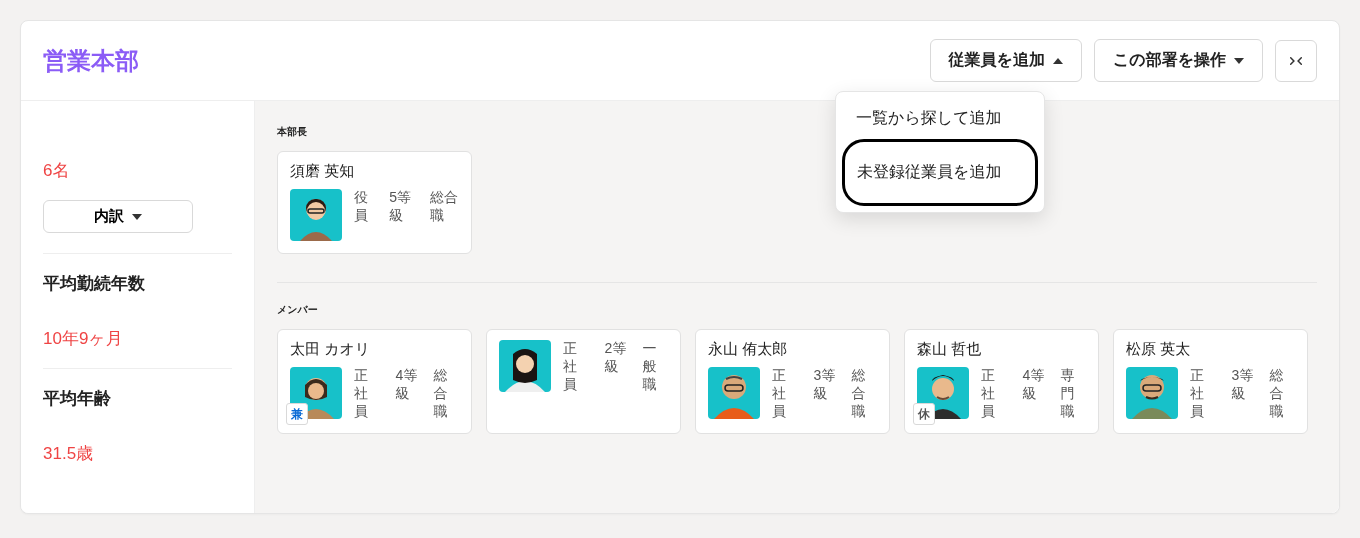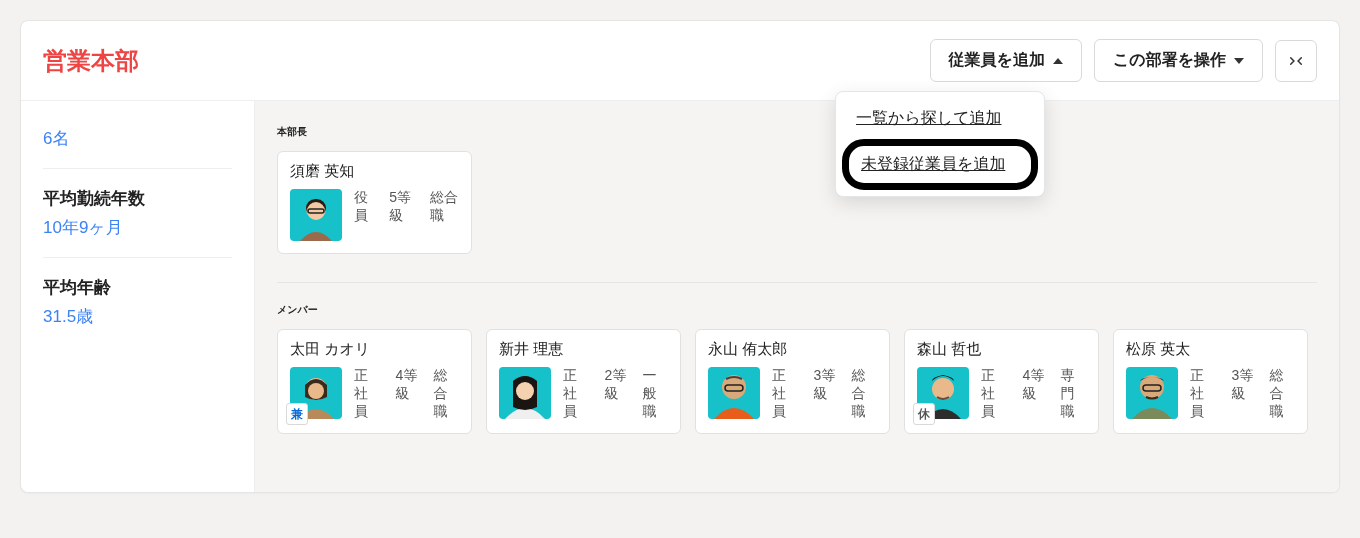--- a/index.html
+++ b/index.html
@@ -20,21 +20,21 @@
   
   .header {
     display: flex;
     align-items: center;
     padding: 18px 22px;
     border-bottom: 1px solid #eee;
   }
   .header-title {
     font-size: 24px;
     font-weight: 600;
-    color: #ef4444;
+    color: #8b5cf6;
     flex: 1;
   }
   .header-actions { display: flex; gap: 12px; align-items: center; position: relative; }
   .btn {
     display: inline-flex;
     align-items: center;
     gap: 8px;
     background: #fff;
     border: 1px solid #d9d9d9;
     border-radius: 6px;
@@ -75,26 +75,25 @@
     box-shadow: 0 6px 20px rgba(0,0,0,0.12);
     padding: 6px 6px;
     z-index: 10;
   }
   .dropdown-item {
     padding: 10px 14px;
     font-size: 16px;
     color: #222;
     cursor: pointer;
     border-radius: 18px;
-    text-decoration: underline;
   }
   .dropdown-item.highlight {
-    border: 7px solid #000000;
+    border: 3px solid #000000;
     border-radius: 22px;
-    padding: 8px 12px;
+    padding: 20px 12px;
   }
 
   
   .body {
     display: flex;
     background: #f5f4f3;
     border-bottom-left-radius: 8px;
     border-bottom-right-radius: 8px;
   }
   .sidebar {
@@ -105,22 +104,23 @@
     border-bottom-left-radius: 8px;
   }
   .stat-label {
     font-size: 17px;
     font-weight: 700;
     color: #222;
     margin-bottom: 6px;
   }
   .stat-value {
     font-size: 17px;
-    color: #3b82f6;
+    color: #ef4444;
     margin-bottom: 18px;
+    margin-top: 32px;
   }
   .breakdown-btn {
     display: flex;
     align-items: center;
     justify-content: center;
     gap: 8px;
     width: 150px;
     border: 1px solid #d9d9d9;
     border-radius: 6px;
     padding: 6px 0;
@@ -253,20 +253,24 @@
       </div>
 
     </div>
   </div>
 
   <div class="body">
 
     <div class="sidebar">
       <div class="stat-value">6名</div>
 
+      <div class="breakdown-btn">
+        <span>内訳</span>
+        <span class="caret-down"></span>
+      </div>
 
       <div class="divider"></div>
 
       <div class="stat-label">平均勤続年数</div>
       <div class="stat-value">10年9ヶ月</div>
 
       <div class="divider"></div>
 
       <div class="stat-label">平均年齢</div>
       <div class="stat-value">31.5歳</div>
@@ -320,21 +324,20 @@
             </div>
             <div class="card-meta">
               <span>正社員</span>
               <span>4等級</span>
               <span>総合職</span>
             </div>
           </div>
         </div>
 
         <div class="card">
-          <div class="card-name">新井 理恵</div>
           <div class="card-body">
             <div class="avatar-wrap">
               <div class="avatar">
                 <svg viewBox="0 0 52 52">
                     <path d="M6 52 Q26 30 46 52 Z" fill="#efefef"></path>
                     <path d="M14 14 Q26 4 38 14 L38 40 Q26 46 14 40 Z" fill="#1a1412"></path>
                     <circle cx="26" cy="24" r="9" fill="#f4d2b0"></circle>
                   </svg>
               </div>
             </div>

